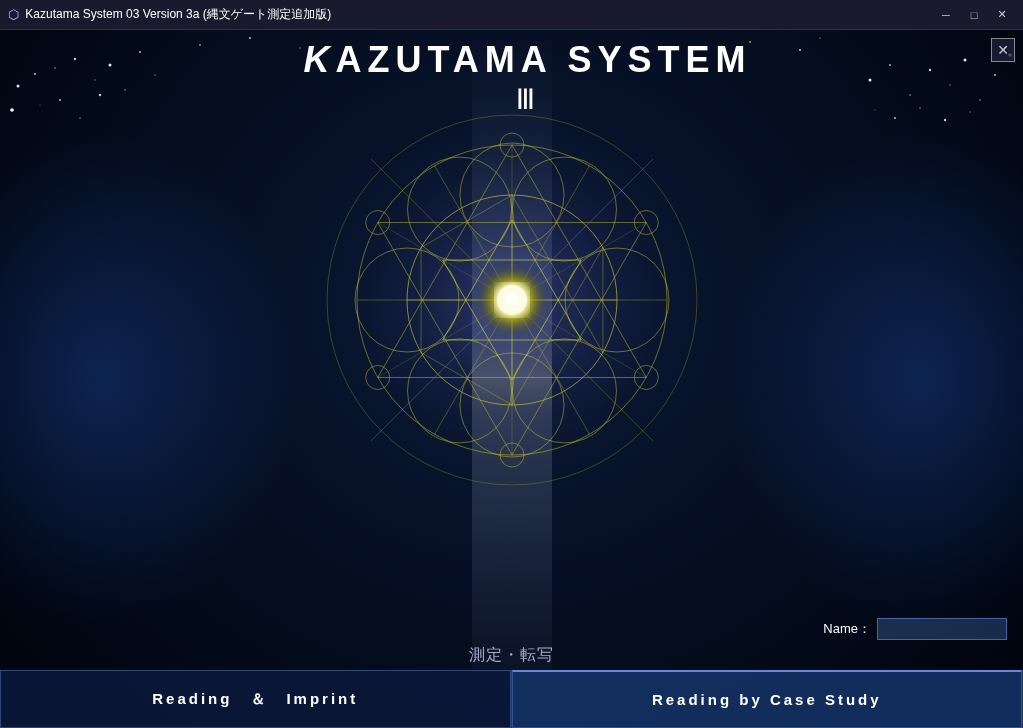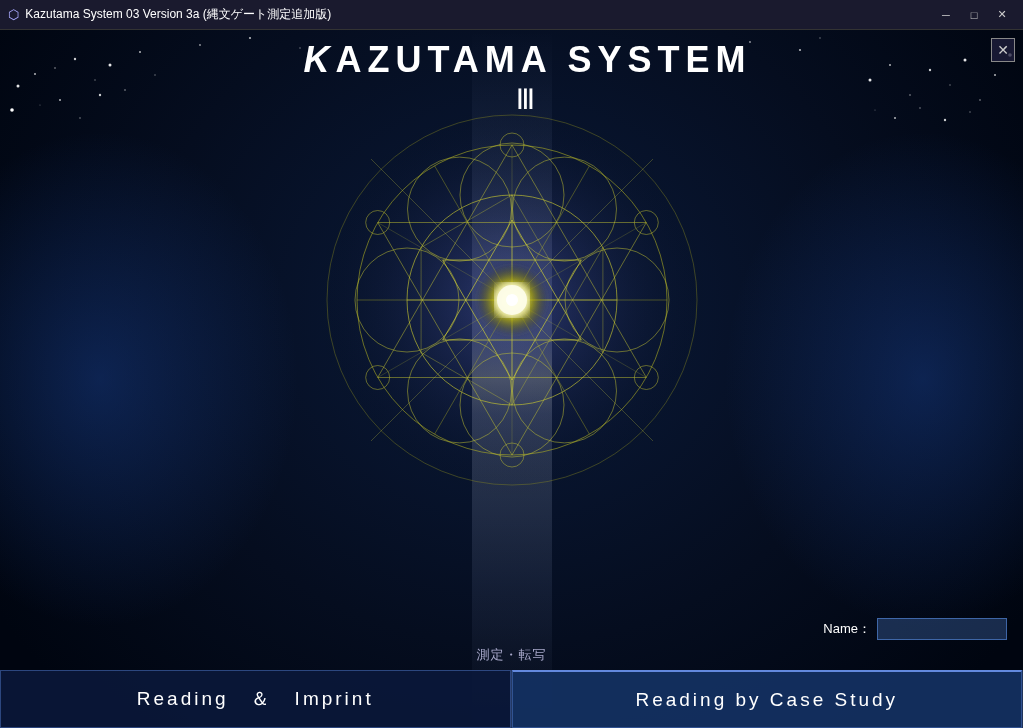--- a/index.html
+++ b/index.html
@@ -194,40 +194,40 @@
     .bottom-labels {
       display: flex;
       height: 30px;
     }
     .bottom-label-item {
       flex: 1;
       display: flex;
       align-items: center;
       justify-content: center;
       color: #aac;
-      font-size: 13px;
+      font-size: 16px;
       letter-spacing: 1px;
     }
     .bottom-buttons {
       display: flex;
       height: 58px;
     }
     .bottom-btn {
       flex: 1;
       display: flex;
       align-items: center;
       justify-content: center;
       background: rgba(10, 25, 60, 0.85);
       border: 1px solid rgba(80, 120, 200, 0.5);
       color: #fff;
-      font-size: 19px;
+      font-size: 15px;
       letter-spacing: 3px;
       cursor: pointer;
       text-transform: none;
-      font-weight: 400;
+      font-weight: 700;
       transition: background 0.2s;
     }
     .bottom-btn.active {
       background: rgba(20, 50, 100, 0.9);
       border-top: 2px solid rgba(120, 160, 255, 0.8);
     }
     .bottom-btn-divider {
       width: 1px;
       background: rgba(80, 120, 200, 0.4);
     }

